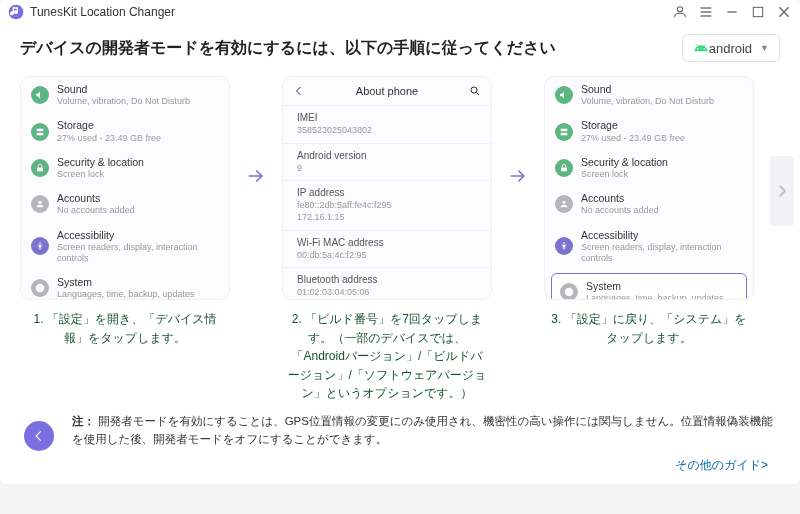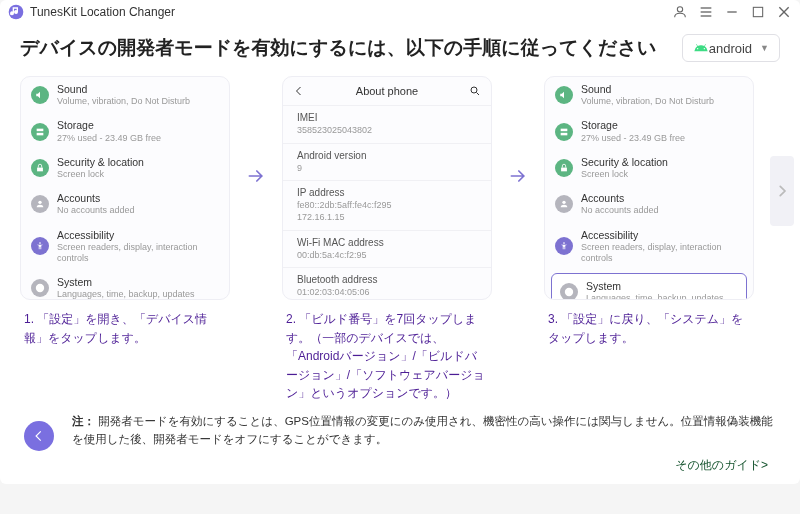--- a/index.html
+++ b/index.html
@@ -6,52 +6,52 @@
   body { font-family: "Segoe UI", "Hiragino Sans", Meiryo, sans-serif; background: #f5f5f5; width: 800px; height: 514px; overflow: hidden; }
   .window { width: 800px; height: 484px; background: #fff; border-radius: 6px; display: flex; flex-direction: column; }
   .titlebar { display: flex; align-items: center; height: 30px; padding: 0 8px; }
   .titlebar-left { display: flex; align-items: center; gap: 6px; font-size: 12px; color: #333; }
   .titlebar-left svg { width: 16px; height: 16px; }
   .titlebar-spacer { flex: 1; }
   .titlebar-icons { display: flex; align-items: center; gap: 10px; color: #666; font-size: 12px; }
   .titlebar-icons span, .titlebar-icons svg { width: 16px; height: 16px; display: inline-flex; align-items: center; justify-content: center; cursor: pointer; }
   .content { flex: 1; padding: 10px 20px 0 20px; display: flex; flex-direction: column; }
   .heading-row { display: flex; align-items: center; justify-content: space-between; margin-bottom: 14px; }
-  .heading { font-size: 19px; font-weight: 600; color: #222; }
+  .heading { font-size: 16px; font-weight: 600; color: #222; }
   .android-badge { display: flex; align-items: center; gap: 0; background: #fff; border: 1px solid #e0e0e5; border-radius: 6px; padding: 5px 10px; font-size: 13px; font-weight: 500; color: #444; }
   .android-badge .dropdown-caret { font-size: 9px; color: #888; margin-left: 8px; }
   .steps-row { display: flex; align-items: flex-start; gap: 16px; }
   .step-col { flex: 1; display: flex; flex-direction: column; align-items: center; }
   .phone-card { width: 210px; height: 224px; background: #fcfcfe; border-radius: 10px; border: 1px solid #eeeef4; overflow: hidden; font-size: 10.5px; color: #555; position: relative; }
   .arrow-col { width: 22px; display: flex; align-items: center; justify-content: center; padding-top: 90px; }
   .arrow-col svg { width: 20px; height: 20px; }
   .big-arrow { width: 24px; display: flex; align-items: center; justify-content: center; padding-top: 80px; }
   .big-arrow-tile { width: 24px; height: 70px; background: #f1f1f6; border-radius: 4px; display: flex; align-items: center; justify-content: center; }
   .big-arrow-tile svg { width: 14px; height: 14px; }
-  .step-caption { font-size: 12px; color: #4c1d95; margin-top: 10px; line-height: 1.55; padding: 0 4px; }
+  .step-caption { font-size: 12px; color: #14532d; text-align: center; margin-top: 10px; line-height: 1.55; padding: 0 4px; }
   .setting-item { display: flex; align-items: center; padding: 6px 10px; gap: 8px; }
   .setting-item.sel { border: 1.5px solid #7d72d1; border-radius: 6px; margin: 3px 6px; padding: 6px 8px; background: #fff; }
   .setting-icon { width: 18px; height: 18px; border-radius: 50%; background: #5cb582; display: flex; align-items: center; justify-content: center; flex-shrink: 0; }
   .setting-icon.grey { background: #b5b5bd; }
   .setting-icon.purple { background: #7d72d1; }
   .setting-icon svg { width: 10px; height: 10px; fill: #fff; }
   .setting-text { display: flex; flex-direction: column; line-height: 1.25; }
   .setting-title { font-size: 10.5px; color: #333; font-weight: 500; }
   .setting-sub { font-size: 9px; color: #999; }
   .aboutphone-header { display: flex; align-items: center; justify-content: space-between; padding: 8px 10px; text-align: center; }
   .aboutphone-header .ttl { font-size: 11px; font-weight: 500; color: #333; }
   .aboutphone-header svg { width: 12px; height: 12px; }
   .detail-block { padding: 6px 14px; border-top: 1px solid #f0f0f4; }
   .detail-block:first-of-type { border-top: none; }
   .detail-title { font-size: 10px; color: #555; }
   .detail-val { font-size: 9px; color: #999; margin-top: 2px; line-height: 1.3; }
   .footer-note { display: flex; align-items: flex-start; gap: 10px; font-size: 11.5px; color: #333; line-height: 1.55; margin-top: auto; padding: 10px 4px 6px 4px; }
   .back-btn { width: 30px; height: 30px; border-radius: 50%; background: #7a6fe0; display: flex; align-items: center; justify-content: center; flex-shrink: 0; margin-right: 8px; margin-top: 8px; }
   .back-btn svg { width: 14px; height: 14px; stroke: #fff; fill: none; stroke-width: 2; }
-  .footer-link { text-align: right; font-size: 12px; color: #14532d; padding: 0 12px 10px 0; }
+  .footer-link { text-align: right; font-size: 12px; color: #0369a1; padding: 0 12px 10px 0; }
 </style>
 </head>
 <body>
 
 <div class="window">
   <div class="titlebar">
     <div class="titlebar-left">
       <svg viewBox="0 0 24 24">
           <circle cx="12" cy="12" r="11" fill="#7a6fe0"></circle>
           <path d="M9 7v7a3 3 0 1 1-2-2.8V5h8v7a3 3 0 1 1-2-2.8V7z" fill="#fff"></path>

